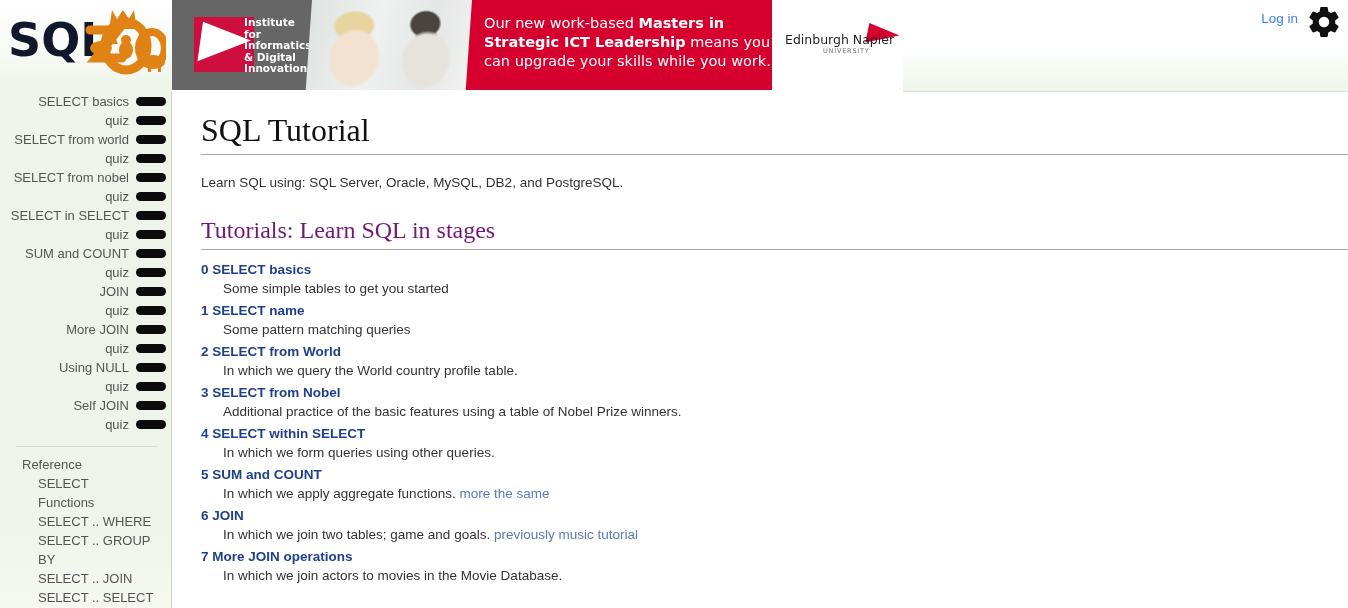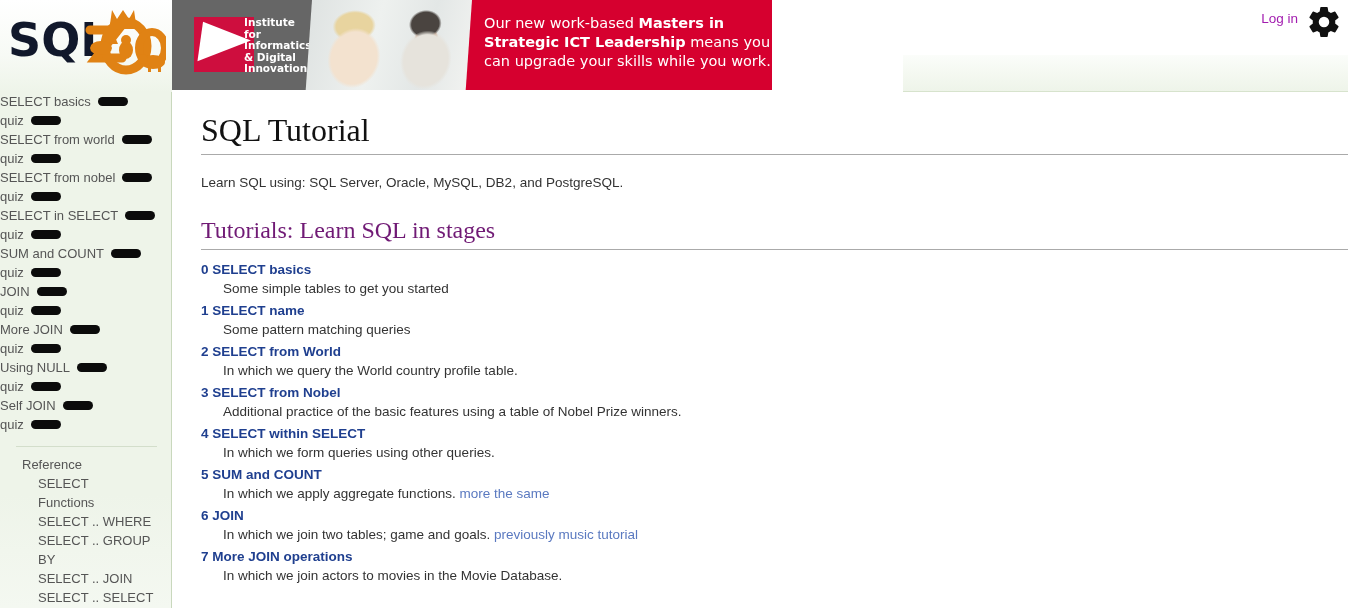--- a/index.html
+++ b/index.html
@@ -92,42 +92,42 @@
     position: absolute; left: 82px; top: -2px; width: 0; height: 0;
     border-left: 32px solid #d6002f;
     border-top: 6px solid transparent;
     border-bottom: 14px solid transparent;
     transform: rotate(12deg);
   }
 
   
   #login-link {
     position: absolute; right: 50px; top: 11px;
-    font-size: 13.5px; color: #a21caf; text-decoration: none; cursor: pointer;
+    font-size: 13.5px; color: #3b82f6; text-decoration: none; cursor: pointer;
   }
   #gear-icon {
     position: absolute; right: 6px; top: 4px; width: 36px; height: 36px; cursor: pointer;
   }
 
   
   #green-strip {
     position: absolute; left: 903px; top: 55px; width: 445px; height: 37px;
     background: linear-gradient(180deg, #fbfdfa 0%, #eef4e9 100%);
     border-bottom: 1px solid #d7e3cd;
   }
 
   
   #sidebar {
     position: absolute; left: 0; top: 92px; width: 172px; height: 516px;
     background: linear-gradient(180deg, #eef4e9 0%, #eef4e9 78%, #f4f8f1 100%);
     border-right: 1px solid #c9d8bd;
     overflow: hidden;
   }
   .prog-row {
-    display: flex; align-items: center; 
+    display: flex; align-items: center; justify-content: flex-end;
     height: 19px; padding-right: 5px;
   }
   .prog-label {
     font-size: 13px; color: #555555; text-align: right;
     margin-right: 7px; white-space: nowrap; cursor: pointer;
   }
   .prog-bar {
     width: 30px; height: 9px; background: #0b0b0b; border-radius: 5px; flex: 0 0 auto;
   }
   #ref-sep {
@@ -213,20 +213,25 @@
         <div>Informatics</div>
         <div>&amp; Digital</div>
         <div>Innovation</div>
       </div>
       <div class="ban-photo"></div>
       <div class="ban-red"></div>
       <div class="ban-red-text">
         <span>Our new work-based </span><b>Masters in</b><br><b>Strategic ICT Leadership</b><span> means you can upgrade your skills while you work.</span>
       </div>
       <div class="ban-white"></div>
+      <div class="napier-wrap">
+        <div class="napier-tri"></div>
+        <div class="napier-name">Edinburgh Napier</div>
+        <div class="napier-sub">UNIVERSITY</div>
+      </div>
     </div>
 
     <div id="green-strip"></div>
 
     <a id="login-link" href="#">Log in</a>
 
     <svg id="gear-icon" viewBox="0 0 24 24">
       <path fill="#111111" d="M19.43 12.98c.04-.32.07-.64.07-.98s-.03-.66-.07-.98l2.11-1.65a.5.5 0 0 0 .12-.64l-2-3.46a.5.5 0 0 0-.61-.22l-2.49 1a7.3 7.3 0 0 0-1.69-.98l-.38-2.65A.5.5 0 0 0 14 2h-4a.5.5 0 0 0-.49.42l-.38 2.65c-.61.25-1.17.58-1.69.98l-2.49-1a.5.5 0 0 0-.61.22l-2 3.46a.5.5 0 0 0 .12.64l2.11 1.65c-.04.32-.07.65-.07.98s.03.66.07.98l-2.11 1.65a.5.5 0 0 0-.12.64l2 3.46c.13.22.39.3.61.22l2.49-1c.52.4 1.08.73 1.69.98l.38 2.65c.04.24.25.42.49.42h4c.24 0 .45-.18.49-.42l.38-2.65c.61-.25 1.17-.58 1.69-.98l2.49 1c.22.08.48 0 .61-.22l2-3.46a.5.5 0 0 0-.12-.64l-2.11-1.65zM12 15.5A3.5 3.5 0 1 1 15.5 12 3.5 3.5 0 0 1 12 15.5z"></path>
     </svg>
   </div>

